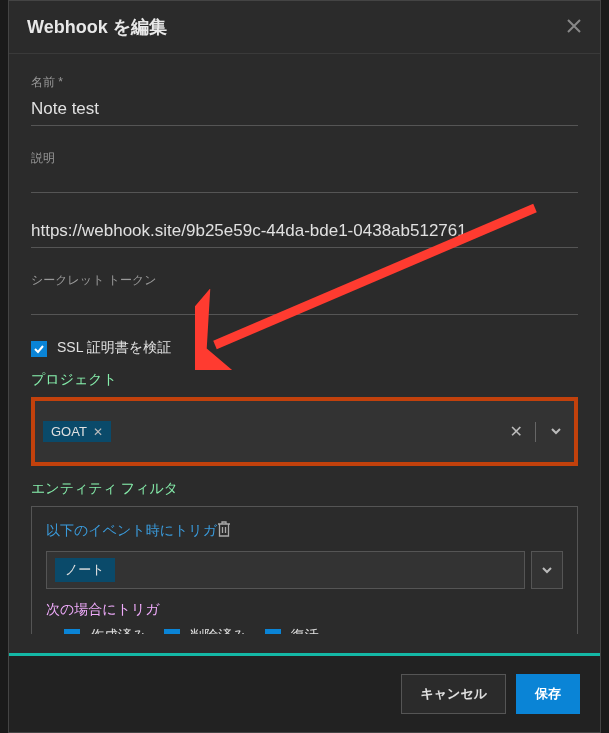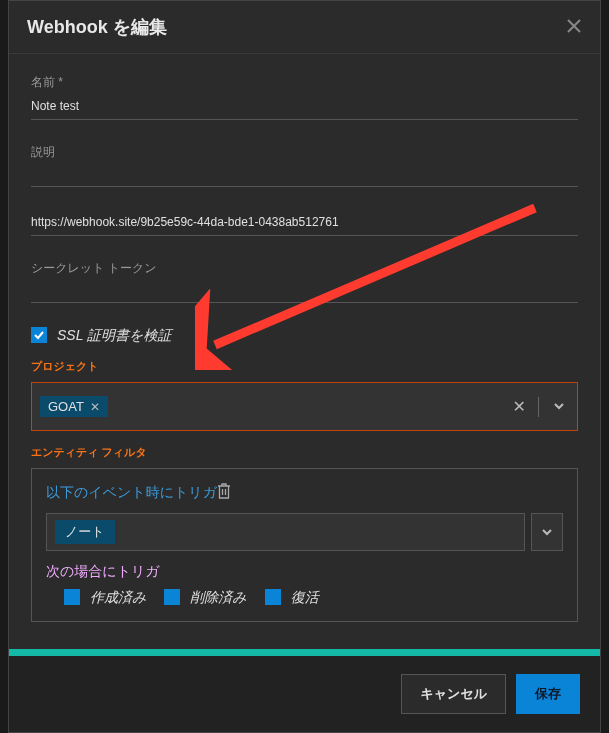--- a/index.html
+++ b/index.html
@@ -55,35 +55,34 @@
       color: #999;
       margin-bottom: 4px;
       display: block;
     }
     .field-input {
       width: 100%;
       background: transparent;
       border: none;
       border-bottom: 1px solid #555;
       color: #e0e0e0;
-      font-size: 12px;
+      font-size: 17px;
       padding: 4px 0 6px 0;
       outline: none;
     }
     .field-underline {
       width: 100%;
       border-bottom: 1px solid #555;
       padding: 4px 0 6px 0;
       min-height: 22px;
     }
     .checkbox-row {
       display: flex;
-      align-items: flex-start;
+      align-items: flex-end;
       margin-bottom: 8px;
-      font-style: italic;
     }
     .checkbox {
       width: 16px;
       height: 16px;
       background: #0a84d6;
       display: inline-flex;
       align-items: center;
       justify-content: center;
       margin-right: 10px;
       cursor: pointer;
@@ -91,32 +90,31 @@
     }
     .checkbox svg {
       width: 12px;
       height: 12px;
     }
     .checkbox-label {
       font-size: 14px;
       color: #e0e0e0;
     }
     .section-label {
-      font-size: 11px;
-      color: #f97316;
+      font-size: 14px;
+      color: #86efac;
       margin-top: 14px;
       margin-bottom: 8px;
-      font-weight: bold;
     }
     .tag-input {
       display: flex;
       align-items: center;
       background: #333;
-      border: 1px solid #c2410c;
-      padding: 13px 8px;
+      border: 4px solid #c2410c;
+      padding: 20px 8px;
       gap: 6px;
     }
     .tag {
       background: #0a4a6a;
       color: #e0e0e0;
       padding: 3px 8px;
       font-size: 13px;
       display: inline-flex;
       align-items: center;
       gap: 6px;
@@ -204,39 +202,39 @@
     }
     .trigger-checks .checkbox-row {
       margin-bottom: 0;
     }
     .dialog-footer {
       position: absolute;
       bottom: 0;
       left: 0;
       right: 0;
       background: #222;
-      border-top: 7px solid #14b8a6;
+      border-top: 3px solid #14b8a6;
       padding: 18px 20px;
       display: flex;
       justify-content: flex-end;
       gap: 10px;
     }
     .btn {
       padding: 10px 18px;
       border: 1px solid #555;
       background: #2b2b2b;
       color: #e0e0e0;
       font-size: 13px;
       font-weight: 600;
       cursor: pointer;
     }
     .btn-primary {
       background: #0a84d6;
       border-color: #0a84d6;
-      color: #0f172a;
+      color: #ffffff;
     }
     .arrow-overlay {
       position: absolute;
       top: 200px;
       left: 200px;
       pointer-events: none;
       z-index: 100;
     }
   </style>
 </head>

